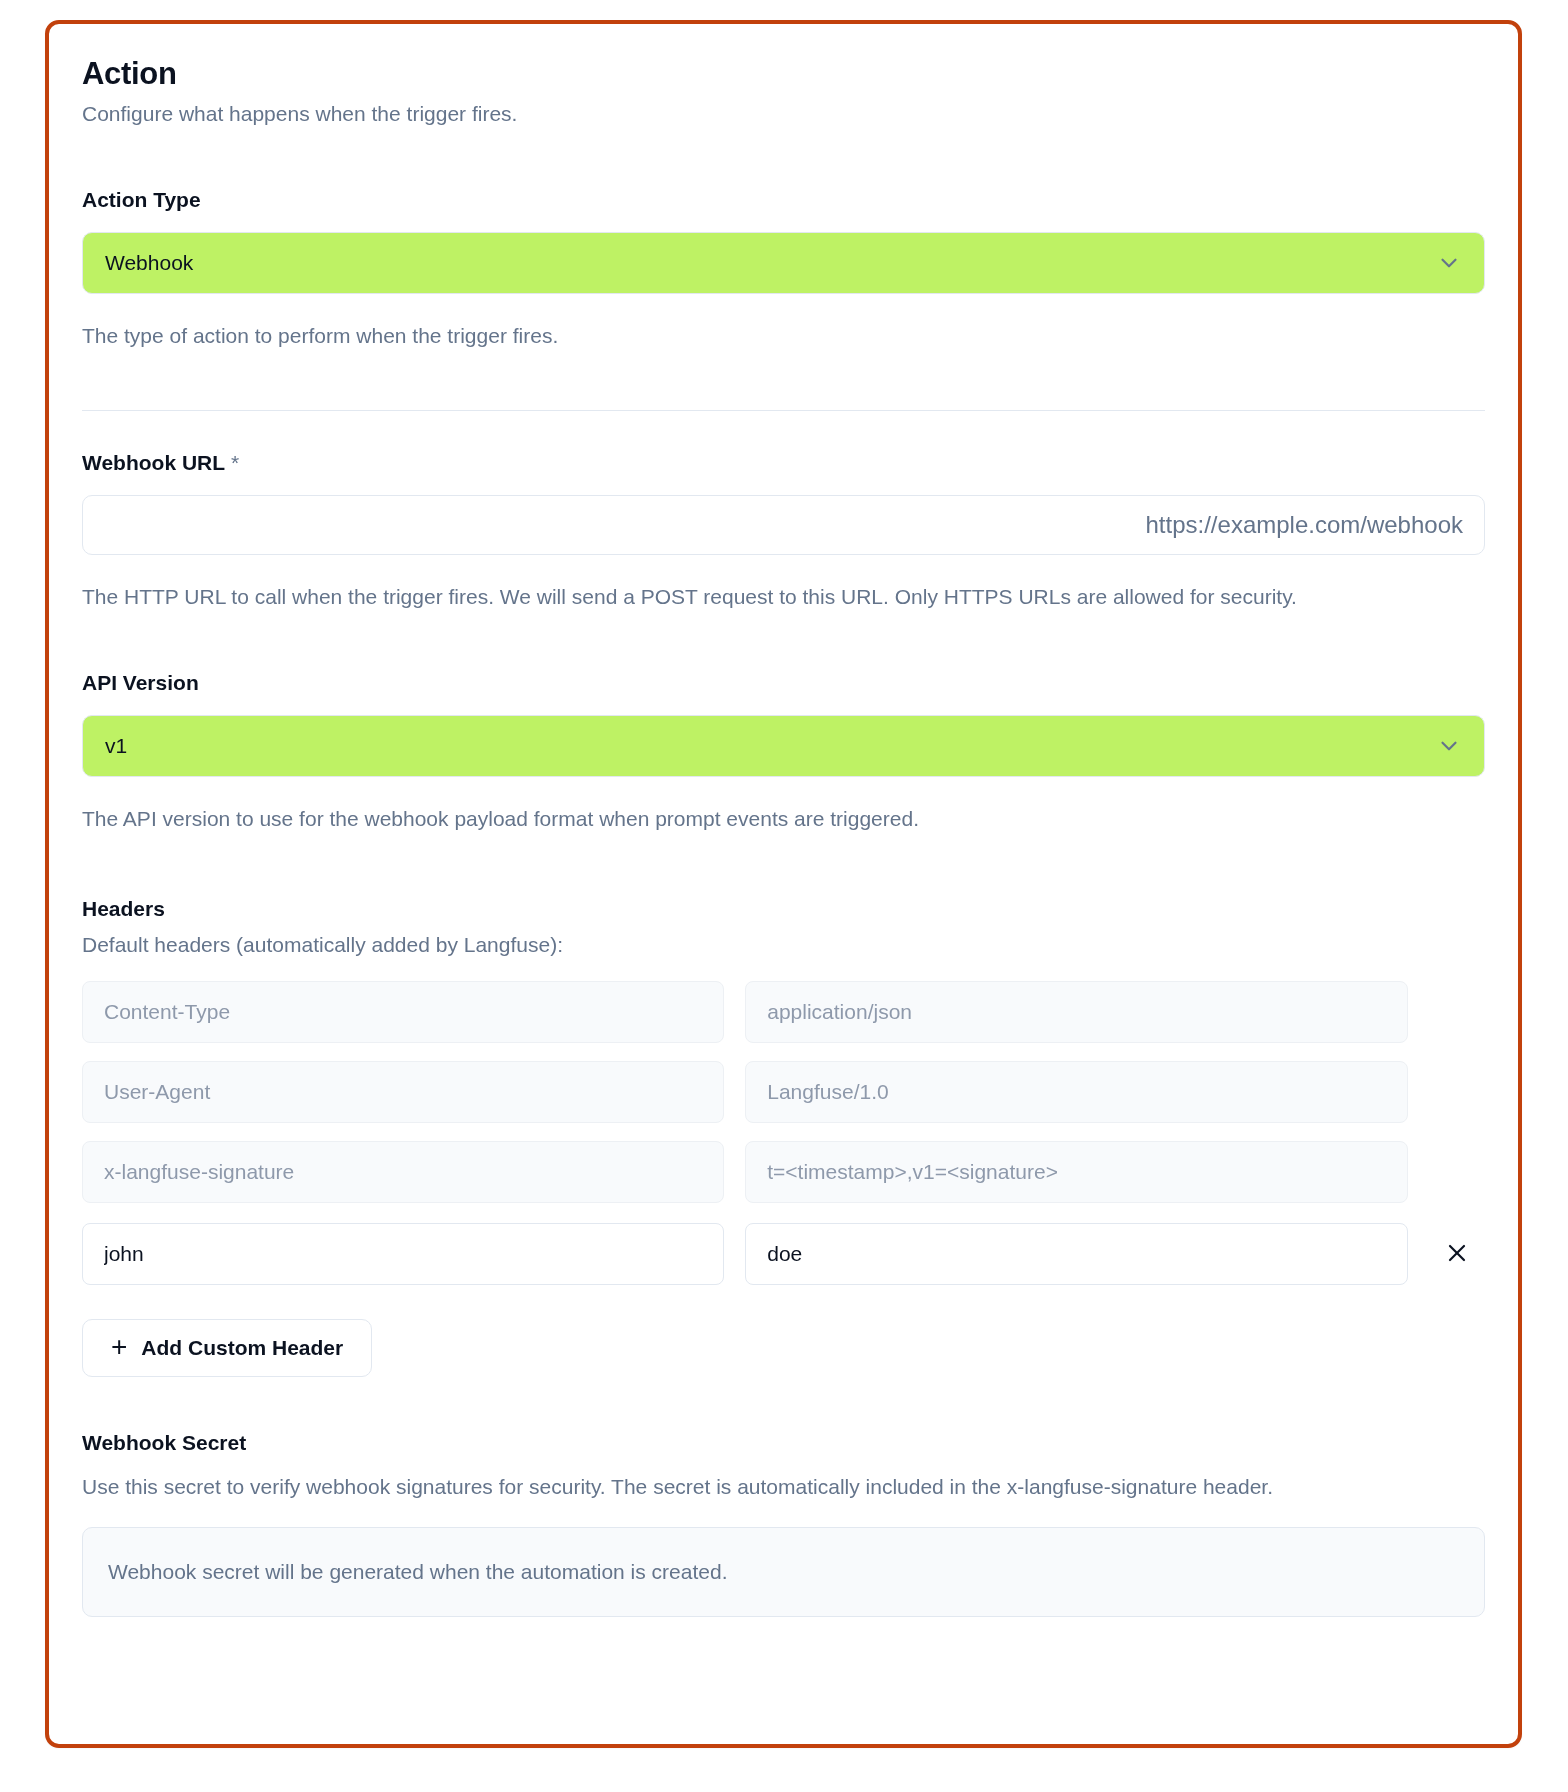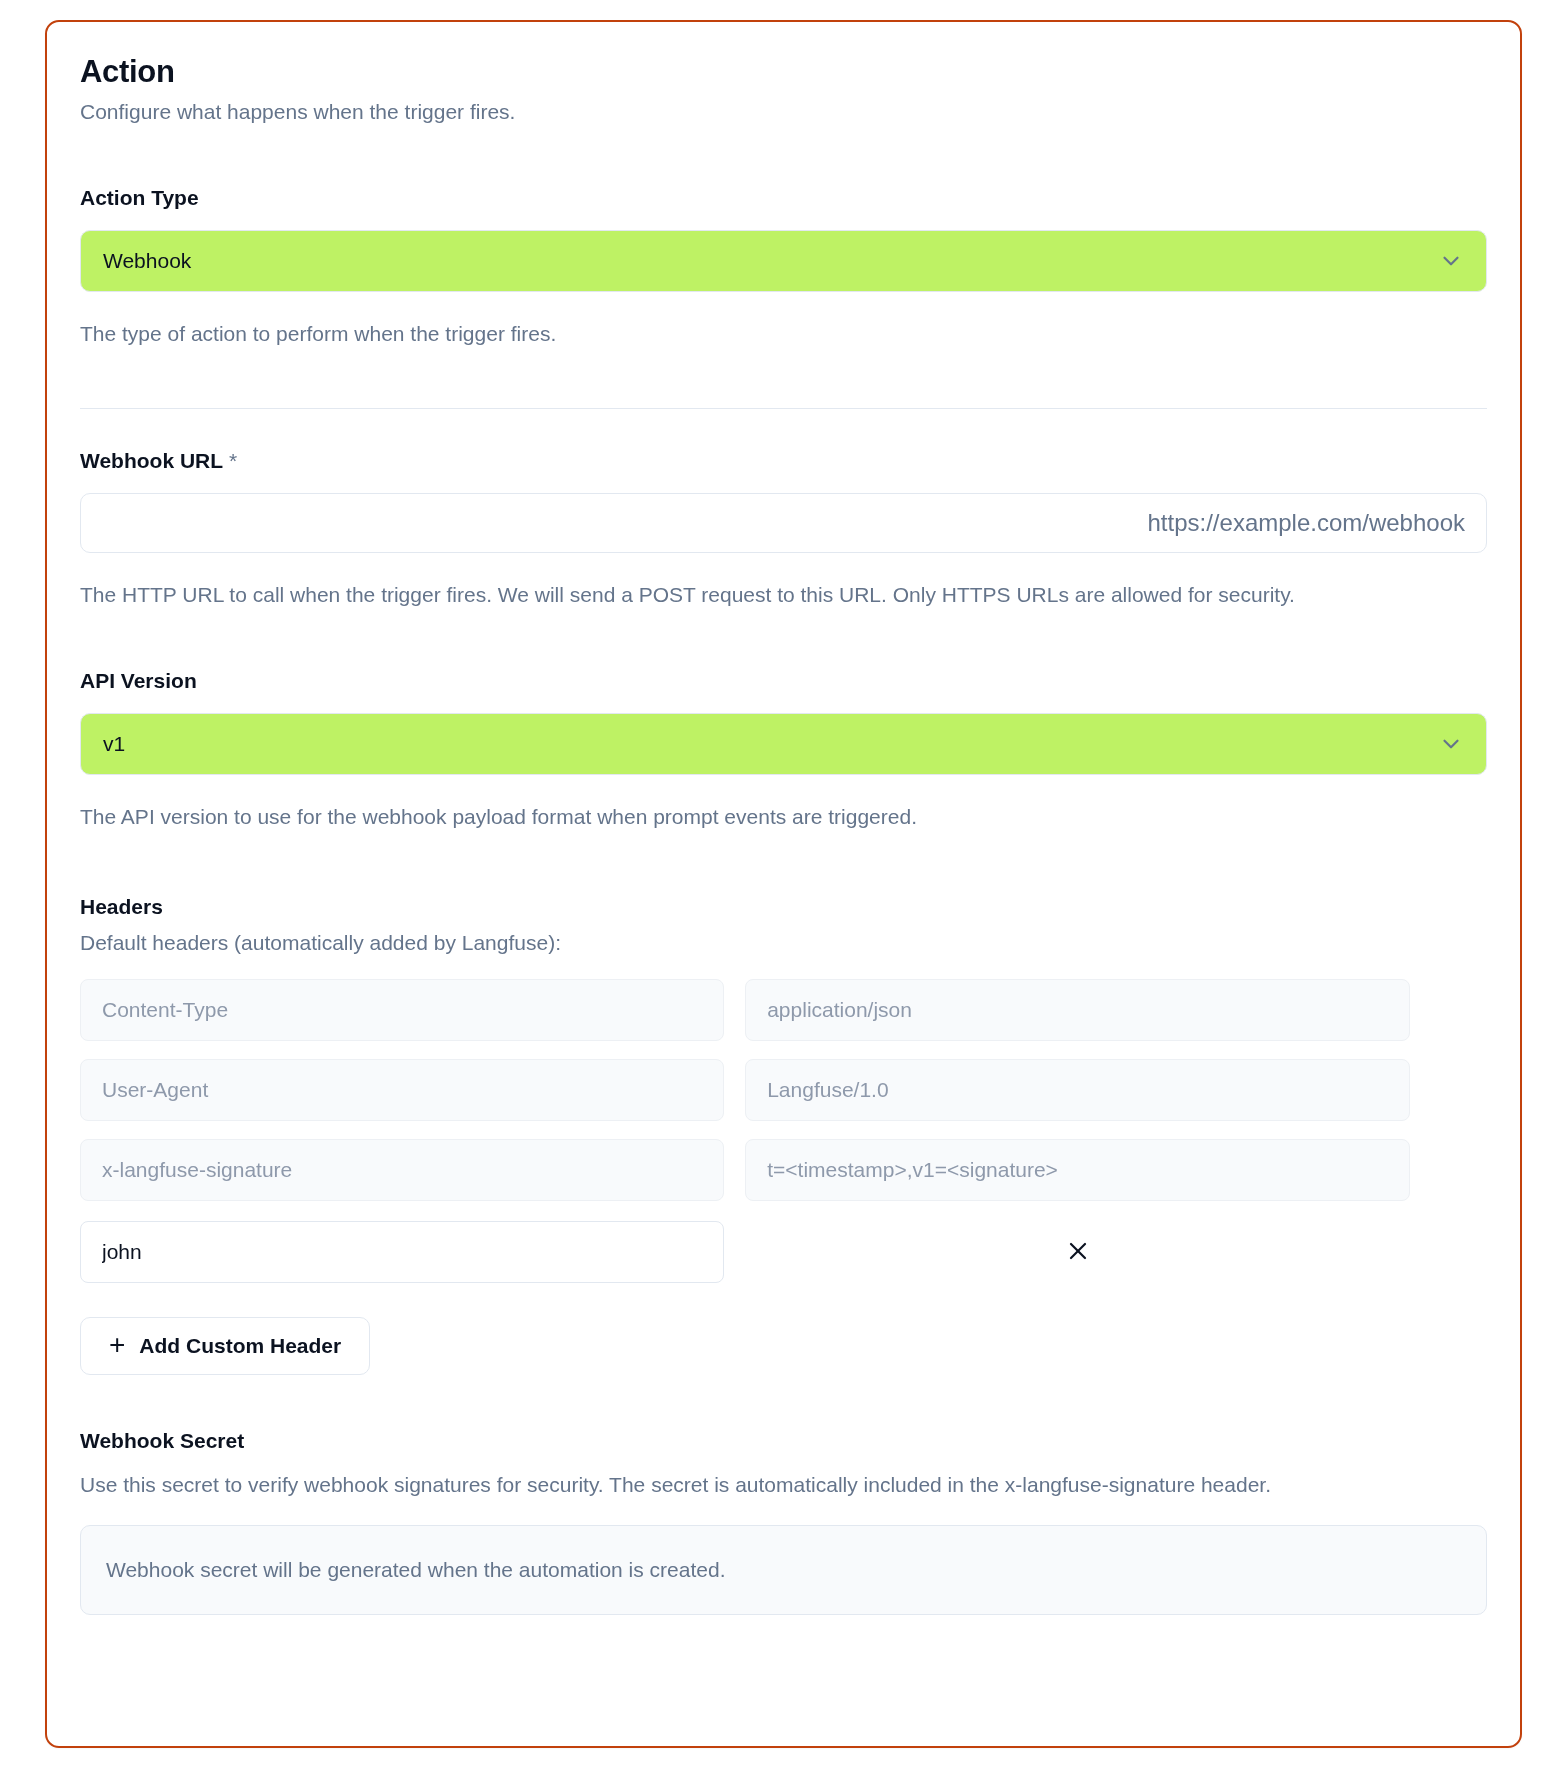--- a/index.html
+++ b/index.html
@@ -6,21 +6,21 @@
   html, body {
     background: #ffffff;
     font-family: "Liberation Sans", sans-serif;
     color: #0b1220;
   }
   body { min-height: 1792px; width: 1568px; }
 
   .card {
     width: 1477px;
     margin: 20px auto 0 45px;
-    border: 2px solid #c2410c;
+    border: 4px solid #c2410c;
     border-radius: 14px;
     background: #ffffff;
     box-shadow: 0 1px 2px rgba(15,23,42,0.04);
     padding: 32px 33px 34px 33px;
     min-height: 1728px;
   }
 
   .card-title {
     font-size: 31px;
     font-weight: 700;
@@ -238,20 +238,21 @@
   </div>
   <div class="header-grid">
     <input class="header-input default" type="text" disabled="" value="x-langfuse-signature" style="">
     <input class="header-input default" type="text" disabled="" value="t=&lt;timestamp&gt;,v1=&lt;signature&gt;" style="">
     <span></span>
   </div>
 
 
   <div class="header-grid" style="margin-top:20px;">
     <input class="header-input custom" type="text" value="john" style="">
+    <input class="header-input custom" type="text" value="doe" style="">
     <button class="remove-btn" aria-label="Remove header">
       <span>
         <svg width="24" height="24" viewBox="0 0 24 24" fill="none" stroke="#0b1220" stroke-width="2.2" stroke-linecap="round">
             <line x1="5" y1="5" x2="19" y2="19"></line>
             <line x1="19" y1="5" x2="5" y2="19"></line>
           </svg>
       </span>
     </button>
   </div>
 

